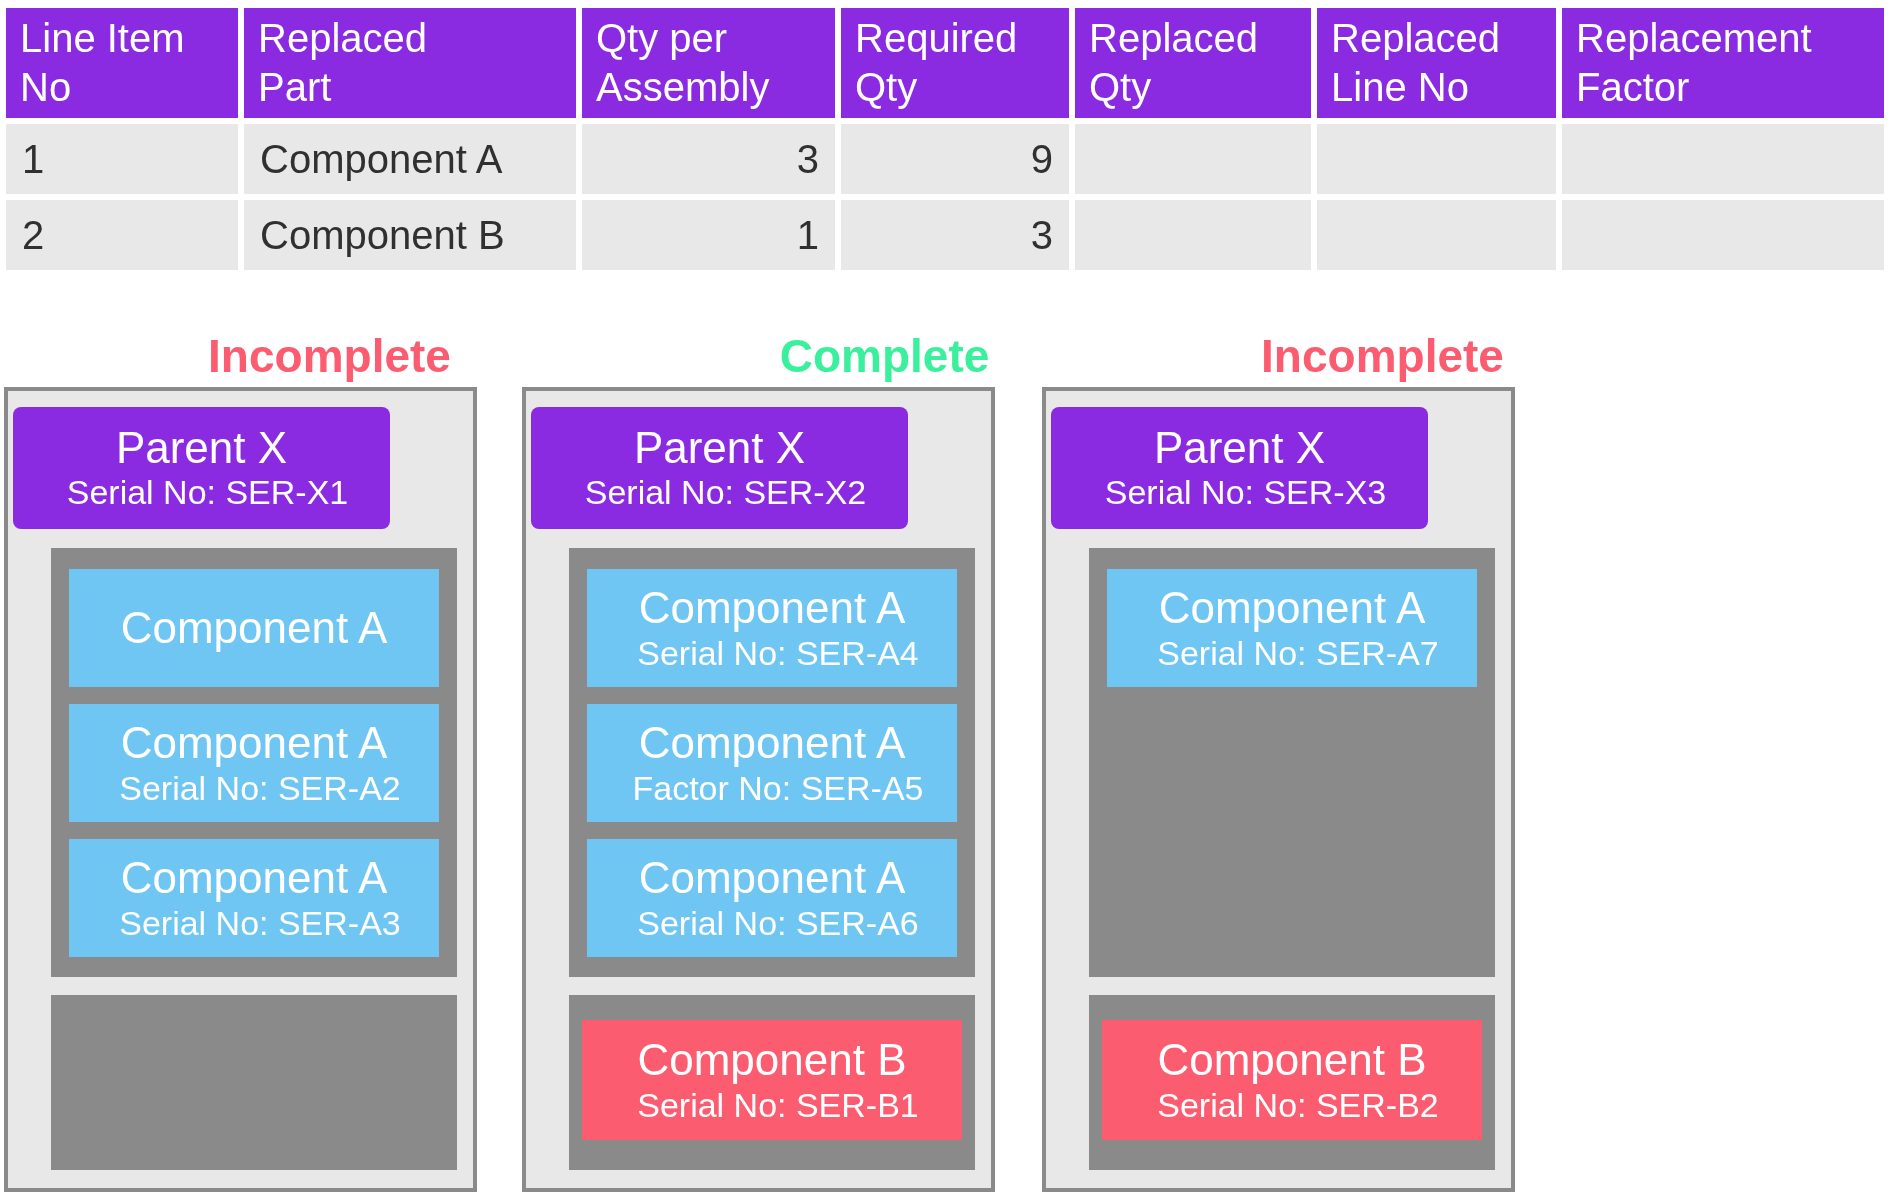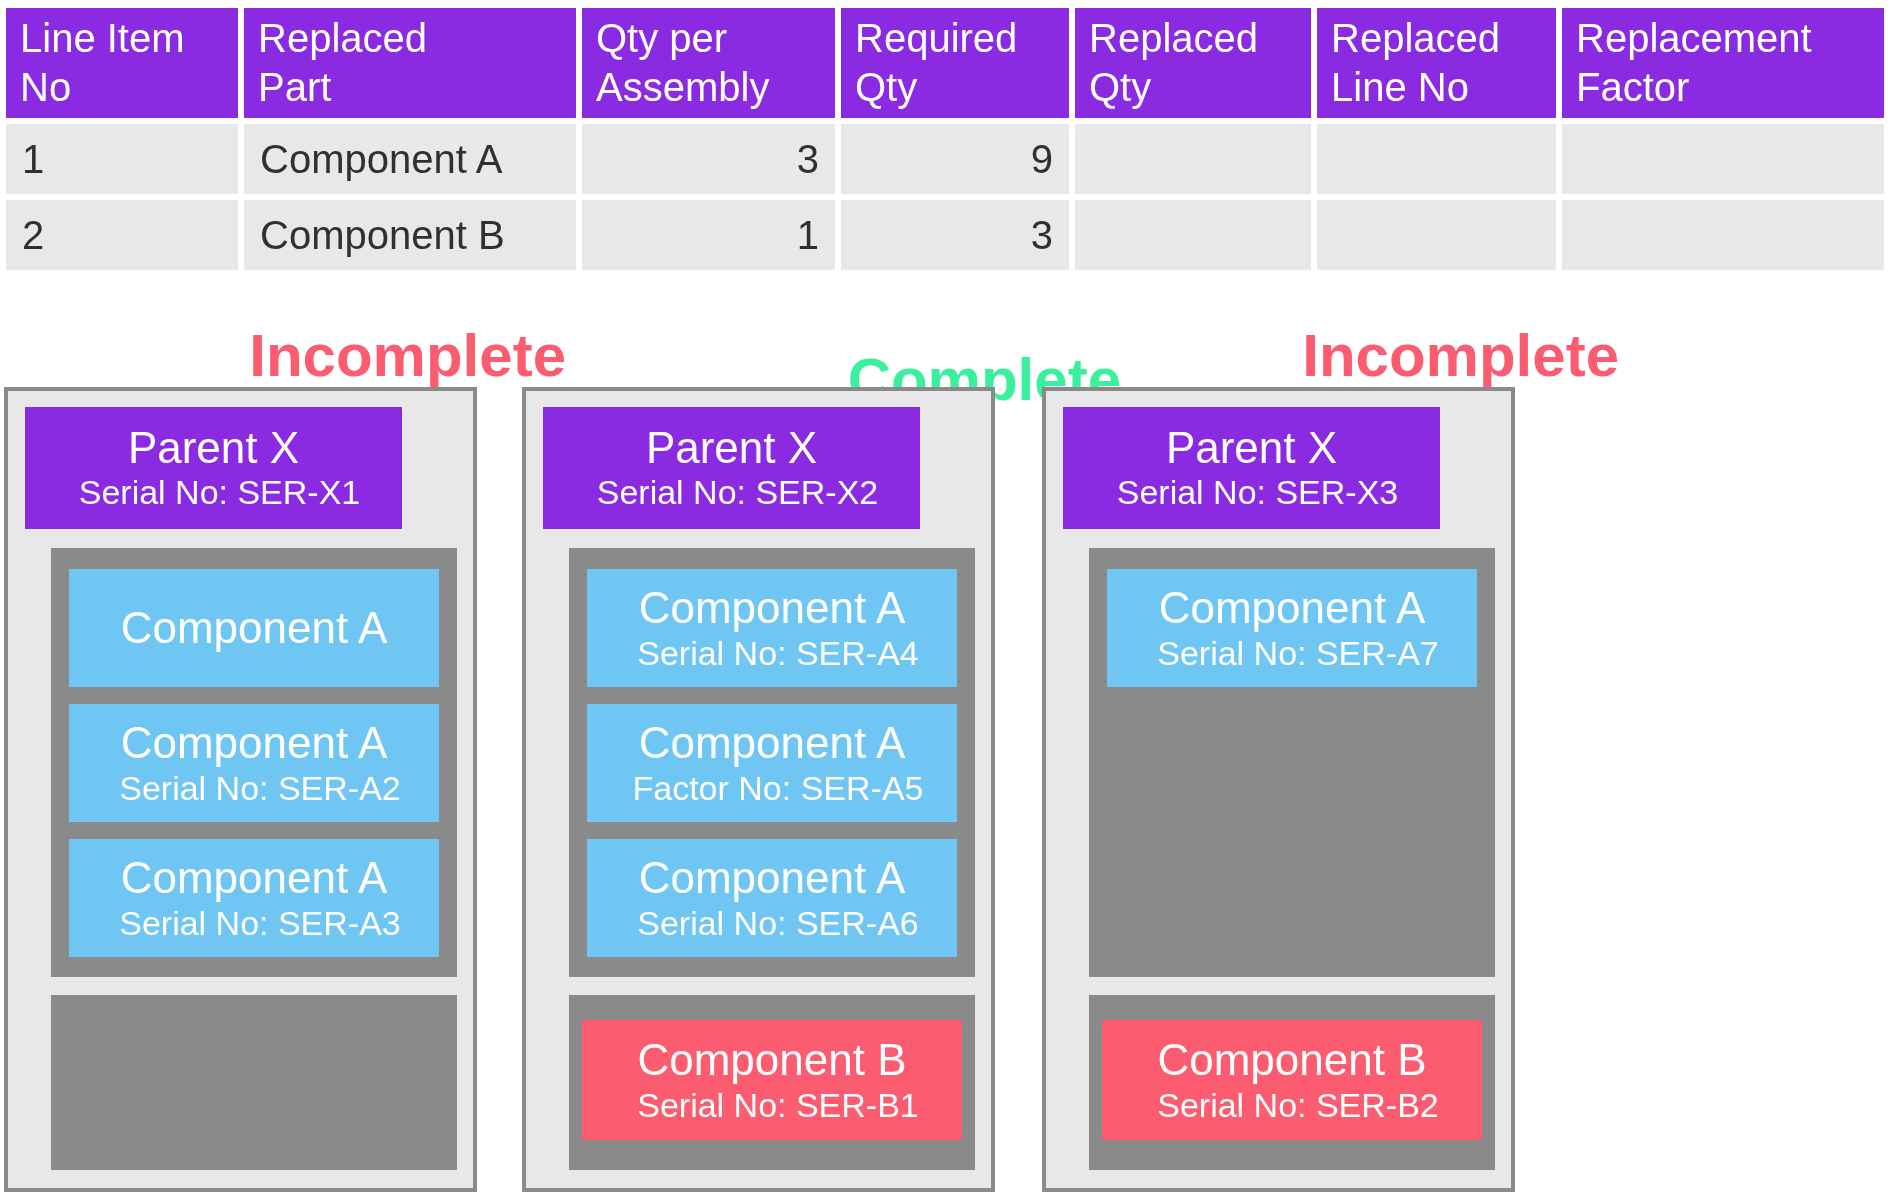--- a/index.html
+++ b/index.html
@@ -47,47 +47,48 @@
   }
   td.al { text-align: left; }
   td.ar { text-align: right; }
 
   
   .status-label {
     position: absolute;
     top: 331px;
     width: 473px;
     height: 50px;
-    text-align: right;
-    font-size: 60px;
+    text-align: center;
+    font-size: 46px;
     font-weight: 700;
     line-height: 50px;
   }
   .status-incomplete { color: #FB5C70; }
-  .status-complete { color: #3BF09C; margin-top: 24px; }
+  .status-complete { color: #3BF09C; }
 
   
   .panel {
     position: absolute;
     top: 387px;
     width: 473px;
     height: 805px;
     background: #E8E8E8;
     border: 4px solid #8A8A8A;
   }
   .parent-box {
     position: absolute;
-    left: 17px; top: 16px;
+    left: 5px; top: 16px;
     width: 377px; height: 122px;
     background: #8A2BE2;
     color: #ffffff;
     display: flex; flex-direction: column;
     align-items: center; justify-content: center;
     gap: 4px;
     text-align: center;
+    border-radius: 8px;
   }
   .slot-group {
     position: absolute;
     left: 43px;
     width: 406px;
     background: #8A8A8A;
     display: flex; flex-direction: column;
     gap: 17px;
   }
   .slot-a { top: 157px; height: 429px; padding: 21px 18px; }

